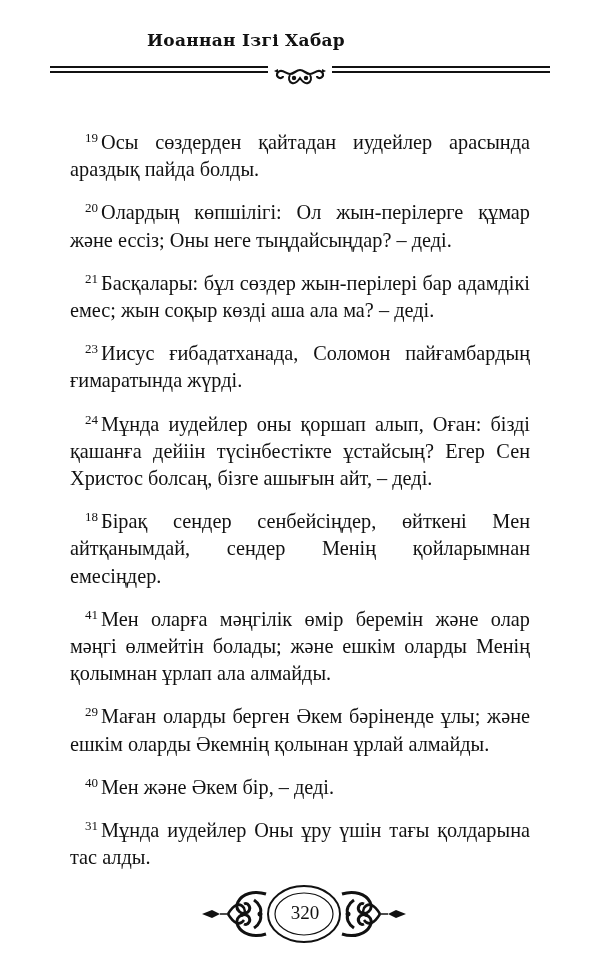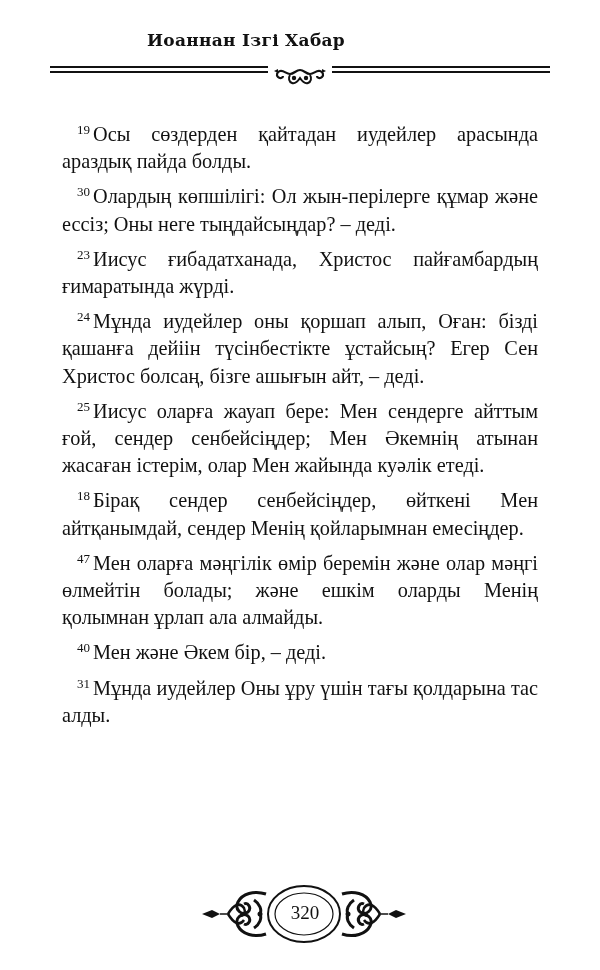--- a/index.html
+++ b/index.html
@@ -54,21 +54,21 @@
       top: 113px;
       left: 54px;
       width: 492px;
       font-family: "Liberation Serif", serif;
       font-size: 20.3px;
       line-height: 27.2px;
       text-align: justify;
       color: #111;
     }
     .verse {
-      margin: 8px;
+      margin: 16px;
       text-indent: 15px;
     }
     .verse-num {
       font-size: 13px;
       vertical-align: 7px;
       line-height: 0;
       margin-right: 3px;
     }
     .footer-ornament {
       position: absolute;
@@ -106,26 +106,27 @@
       <circle cx="26" cy="12" r="2.2" stroke="none"></circle>
       <circle cx="38" cy="12" r="2.2" stroke="none"></circle>
       <path d="M6 5 L10 3 L10 7 Z" stroke="none"></path>
       <path d="M58 5 L54 3 L54 7 Z" stroke="none"></path>
     </g>
   </svg>
 </div>
 
 <div class="content">
   <p class="verse"><span class="verse-num">19</span><span>Осы сөздерден қайтадан иудейлер арасында араздық пайда болды.</span></p>
-  <p class="verse"><span class="verse-num">30</span><span>Олардың көпшілігі: Ол жын-перілерге құмар және ессіз; Оны неге тыңдайсыңдар? – деді.</span></p>
-  <p class="verse"><span class="verse-num">23</span><span>Иисус ғибадатханада, Христос пайғамбардың ғимаратында жүрді.</span></p>
+  <p class="verse"><span class="verse-num">20</span><span>Олардың көпшілігі: Ол жын-перілерге құмар және ессіз; Оны неге тыңдайсыңдар? – деді.</span></p>
+  <p class="verse"><span class="verse-num">21</span><span>Басқалары: бұл сөздер жын-перілері бар адамдікі емес; жын соқыр көзді аша ала ма? – деді.</span></p>
+  <p class="verse"><span class="verse-num">23</span><span>Иисус ғибадатханада, Соломон пайғамбардың ғимаратында жүрді.</span></p>
   <p class="verse"><span class="verse-num">24</span><span>Мұнда иудейлер оны қоршап алып, Оған: бізді қашанға дейіін түсінбестікте ұстайсың? Егер Сен Христос болсаң, бізге ашығын айт, – деді.</span></p>
-  <p class="verse"><span class="verse-num">25</span><span>Иисус оларға жауап бере: Мен сендерге айттым ғой, сендер сенбейсіңдер; Мен Әкемнің атынан жасаған істерім, олар Мен жайында куәлік етеді.</span></p>
   <p class="verse"><span class="verse-num">18</span><span>Бірақ сендер сенбейсіңдер, өйткені Мен айтқанымдай, сендер Менің қойларымнан емесіңдер.</span></p>
-  <p class="verse"><span class="verse-num">47</span><span>Мен оларға мәңгілік өмір беремін және олар мәңгі өлмейтін болады; және ешкім оларды Менің қолымнан ұрлап ала алмайды.</span></p>
+  <p class="verse"><span class="verse-num">41</span><span>Мен оларға мәңгілік өмір беремін және олар мәңгі өлмейтін болады; және ешкім оларды Менің қолымнан ұрлап ала алмайды.</span></p>
+  <p class="verse"><span class="verse-num">29</span><span>Маған оларды берген Әкем бәріненде ұлы; және ешкім оларды Әкемнің қолынан ұрлай алмайды.</span></p>
   <p class="verse"><span class="verse-num">40</span><span>Мен және Әкем бір, – деді.</span></p>
   <p class="verse"><span class="verse-num">31</span><span>Мұнда иудейлер Оны ұру үшін тағы қолдарына тас алды.</span></p>
 </div>
 
 <div class="footer-ornament">
   <svg width="212" height="70" viewBox="0 0 212 70">
     <g fill="#111" stroke="#111">
 
       <ellipse cx="106" cy="34" rx="36" ry="28" fill="#fff" stroke-width="2"></ellipse>
       <ellipse cx="106" cy="34" rx="29" ry="21" fill="none" stroke-width="1.2"></ellipse>

